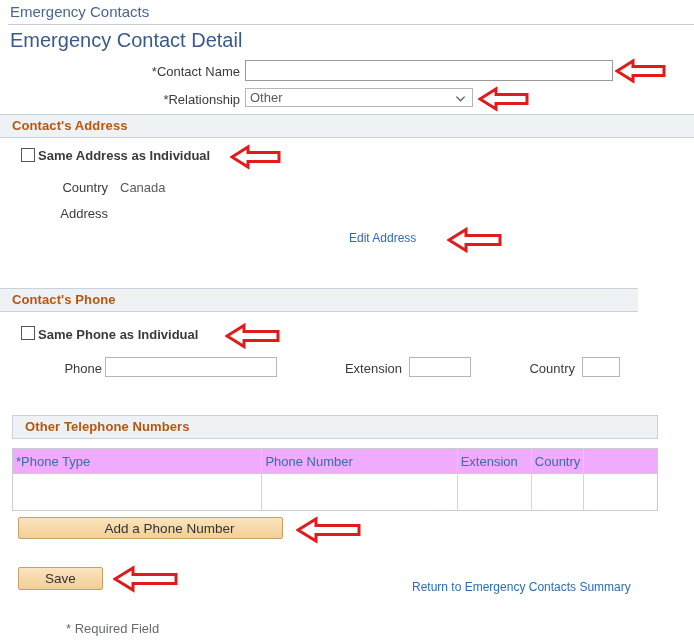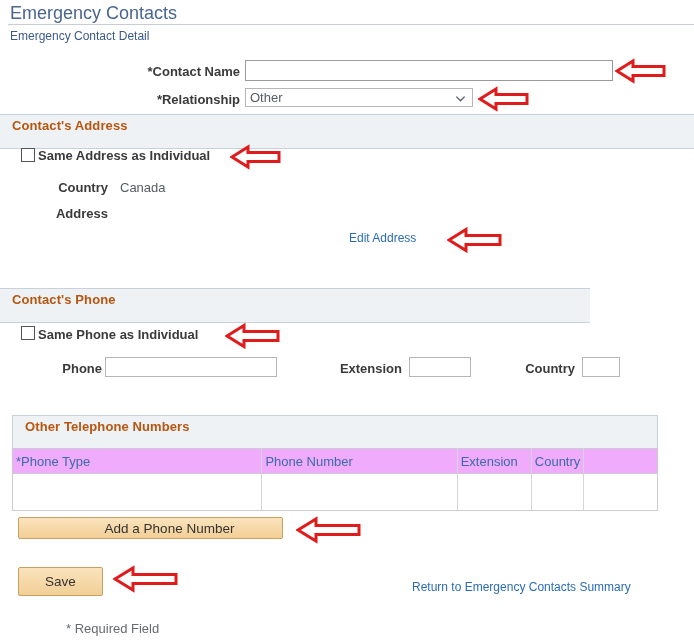--- a/index.html
+++ b/index.html
@@ -15,48 +15,48 @@
     font-size: 13px;
     color: #333333;
     overflow: hidden;
   }
 
   
   .breadcrumb {
     position: absolute;
     left: 10px;
     top: 3px;
-    font-size: 18px;
+    font-size: 15px;
     color: #4a6591;
     letter-spacing: 0px;
     text-align: right;
   }
   .breadcrumb-rule {
     position: absolute;
     left: 8px;
     top: 24px;
     width: 686px;
     height: 1px;
     background: #c8cdd4;
   }
 
   
   .page-title {
     position: absolute;
     left: 10px;
     top: 29px;
-    font-size: 12px;
+    font-size: 20px;
     color: #3b5a8c;
     font-weight: normal;
     letter-spacing: 0px;
   }
 
   
   .lbl-bold {
-    font-weight: bold;
+    font-weight: normal;
     color: #3a3a3a;
     font-size: 13px;
     text-align: right;
     position: absolute;
   }
   .val-plain {
     position: absolute;
     font-size: 13px;
     color: #555c63;
   }
@@ -102,21 +102,21 @@
   .sec-hdr {
     position: absolute;
     box-sizing: border-box;
     background: #eef2f4;
     border: 1px solid #c9d2d8;
     border-left: none;
     border-right: none;
     color: #b8560f;
     font-weight: bold;
     font-size: 13px;
-    padding: 3px 0 15px 12px;
+    padding: 3px 0 4px 12px;
     letter-spacing: 0.1px;
   }
   .sec-hdr.boxed {
     border: 1px solid #c9d2d8;
   }
 
   
   .cbx {
     position: absolute;
     width: 14px;
@@ -237,21 +237,21 @@
 <div class="val-plain" style="left:120px; top:180px;">Canada</div>
 
 <div class="lbl-bold" style="left:0px; top:206px; width:108px;">Address</div>
 <div class="val-plain" style="left:120px; top:206px;"></div>
 
 <div class="lnk" style="left:349px; top:231px;">Edit Address</div>
 <svg class="arrow" style="left:447px; top:226px;" width="56" height="28" viewBox="0 0 56 28">
   <path d="M2 14 L19 3.5 L19 9.5 L53 9.5 L53 18.5 L19 18.5 L19 24.5 Z" fill="#ffffff" stroke="#e01b1b" stroke-width="3" stroke-linejoin="miter"></path>
 </svg>
 
-<div class="sec-hdr" style="left:0px; top:288px; width:590px;">Contact's Phone</div>
+<div class="sec-hdr" style="left:0px; top:288px; width:638px;">Contact's Phone</div>
 
 <div class="cbx" style="left:21px; top:326px;"></div>
 <div class="cbx-label" style="left:38px; top:327px;">Same Phone as Individual</div>
 <svg class="arrow" style="left:225px; top:322px;" width="56" height="28" viewBox="0 0 56 28">
   <path d="M2 14 L19 3.5 L19 9.5 L53 9.5 L53 18.5 L19 18.5 L19 24.5 Z" fill="#ffffff" stroke="#e01b1b" stroke-width="3" stroke-linejoin="miter"></path>
 </svg>
 
 <div class="lbl-bold" style="left:0px; top:361px; width:102px;">Phone</div>
 <input class="txtin" type="text" style="left: 105px; top: 357px; width: 172px; height: 20px;" value="">
 
@@ -289,20 +289,20 @@
       <td></td>
     </tr>
   </tbody>
 </table>
 
 <button class="btn" style="left:18px; top:517px; width:265px; height:22px;padding-left:38px;">Add a Phone Number</button>
 <svg class="arrow" style="left:296px; top:515px;" width="66" height="30" viewBox="0 0 66 30">
   <path d="M2 15 L20 4 L20 10.5 L63 10.5 L63 19.5 L20 19.5 L20 26 Z" fill="#ffffff" stroke="#e01b1b" stroke-width="3" stroke-linejoin="miter"></path>
 </svg>
 
-<button class="btn" style="left:18px; top:567px; width:85px; height:29px;">Save</button>
+<button class="btn" style="left:18px; top:567px; width:85px; height:23px;">Save</button>
 <svg class="arrow" style="left:113px; top:564px;" width="66" height="30" viewBox="0 0 66 30">
   <path d="M2 15 L20 4 L20 10.5 L63 10.5 L63 19.5 L20 19.5 L20 26 Z" fill="#ffffff" stroke="#e01b1b" stroke-width="3" stroke-linejoin="miter"></path>
 </svg>
 
 <div class="lnk" style="left:412px; top:580px;">Return to Emergency Contacts Summary</div>
 
 <div class="footnote" style="left:22px; top:621px;">* Required Field</div>
 
 </body></html>

